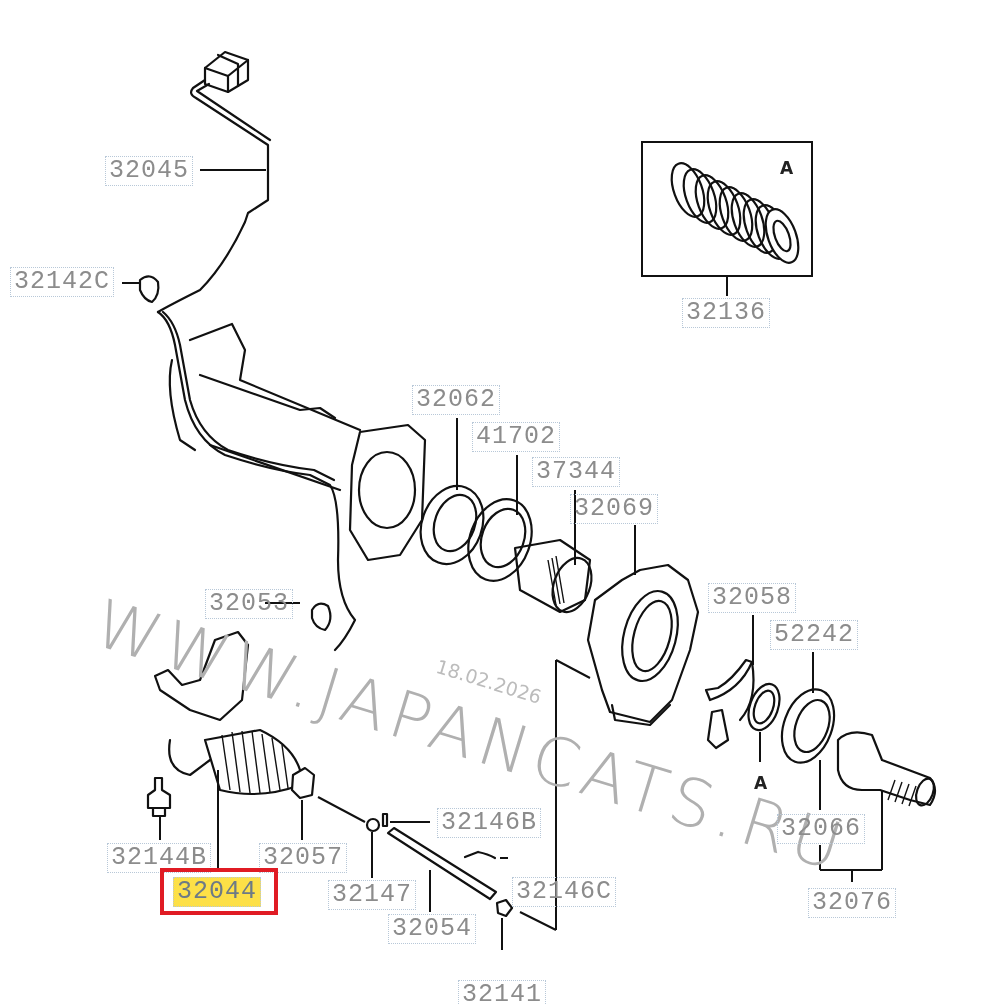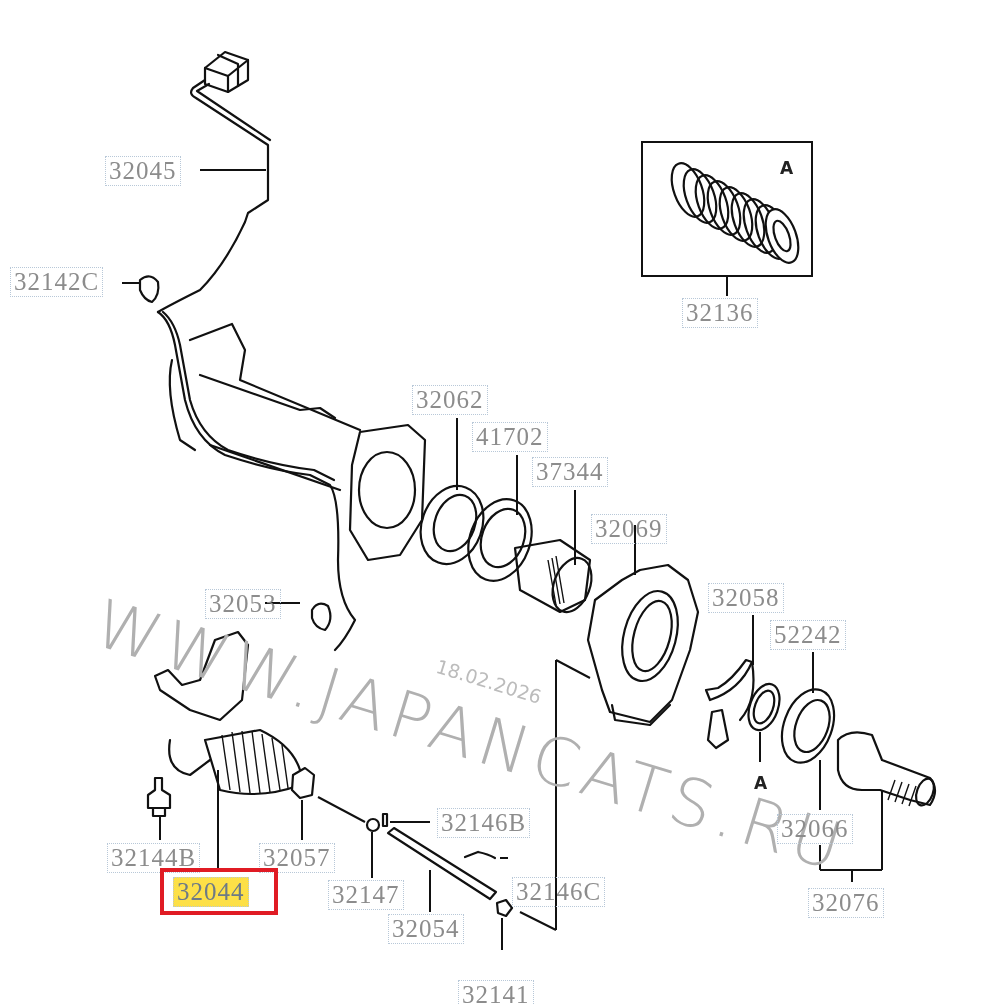--- a/index.html
+++ b/index.html
@@ -1,20 +1,20 @@
 <!DOCTYPE html>
 <html><head>
 <meta charset="utf-8">
 <style>
   html, body { margin: 0; padding: 0; background: #ffffff; }
   body { width: 1000px; height: 1005px; position: relative; overflow: hidden; font-family: "DejaVu Sans", sans-serif; }
   #diagram { position: absolute; left: 0; top: 0; width: 1000px; height: 1005px; }
   .part-label {
     position: absolute;
-    font-family: Liberation Serif, serif;
+    font-family: Liberation Mono, monospace;
     font-size: 25px;
     color: #8c8c8c;
     letter-spacing: 1px;
     border: 1px dotted #b8c8d8;
     padding: 0 3px;
     line-height: 28px;
     white-space: nowrap;
     cursor: pointer;
   }
   .part-label.selected {
@@ -208,21 +208,21 @@
 
 <div class="callout-letter" style="left:780px; top:158px;">A</div>
 <div class="callout-letter" style="left:754px; top:773px;">A</div>
 
 <div class="part-label" style="left:105px; top:156px;">32045</div>
 <div class="part-label" style="left:10px; top:267px;">32142C</div>
 <div class="part-label" style="left:682px; top:298px;">32136</div>
 <div class="part-label" style="left:412px; top:385px;">32062</div>
 <div class="part-label" style="left:472px; top:422px;">41702</div>
 <div class="part-label" style="left:532px; top:457px;">37344</div>
-<div class="part-label" style="left:591px; top:494px;margin-top:20px;">32069</div>
+<div class="part-label" style="left:570px; top:494px;">32069</div>
 <div class="part-label" style="left:168px; top:589px;margin-left:37px;">32053</div>
 <div class="part-label" style="left:708px; top:583px;">32058</div>
 <div class="part-label" style="left:770px; top:620px;">52242</div>
 <div class="part-label" style="left:777px; top:814px;">32066</div>
 <div class="part-label" style="left:808px; top:888px;">32076</div>
 <div class="part-label" style="left:107px; top:843px;">32144B</div>
 <div class="part-label" style="left:259px; top:843px;">32057</div>
 <div class="part-label selected" style="left:173px; top:877px;">32044</div>
 <div class="part-label" style="left:437px; top:808px;">32146B</div>
 <div class="part-label" style="left:512px; top:843px;margin-top:34px;">32146C</div>

